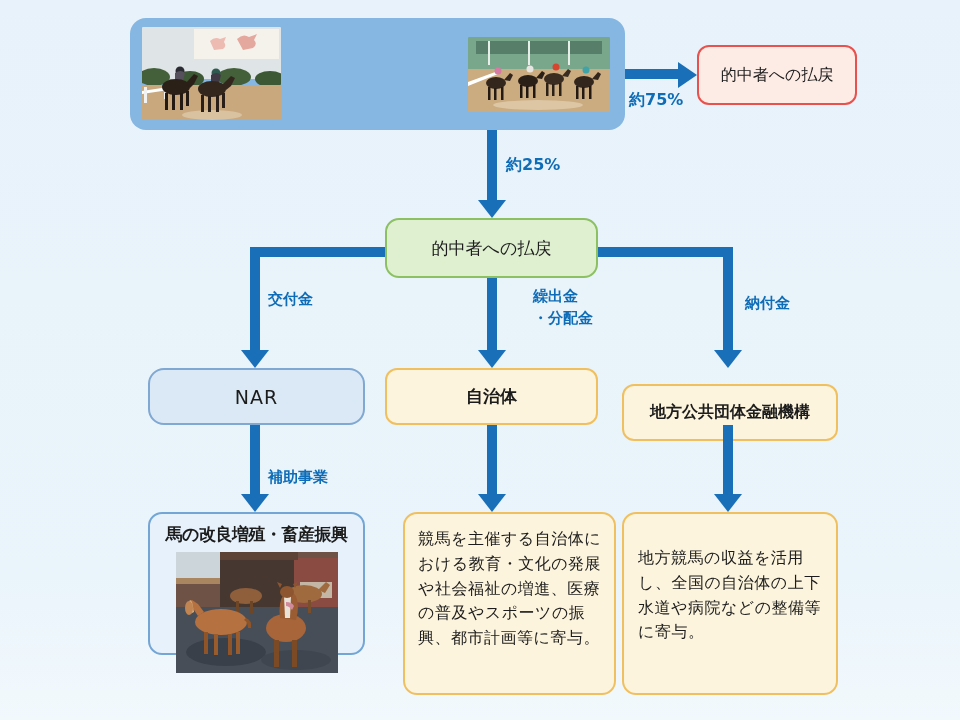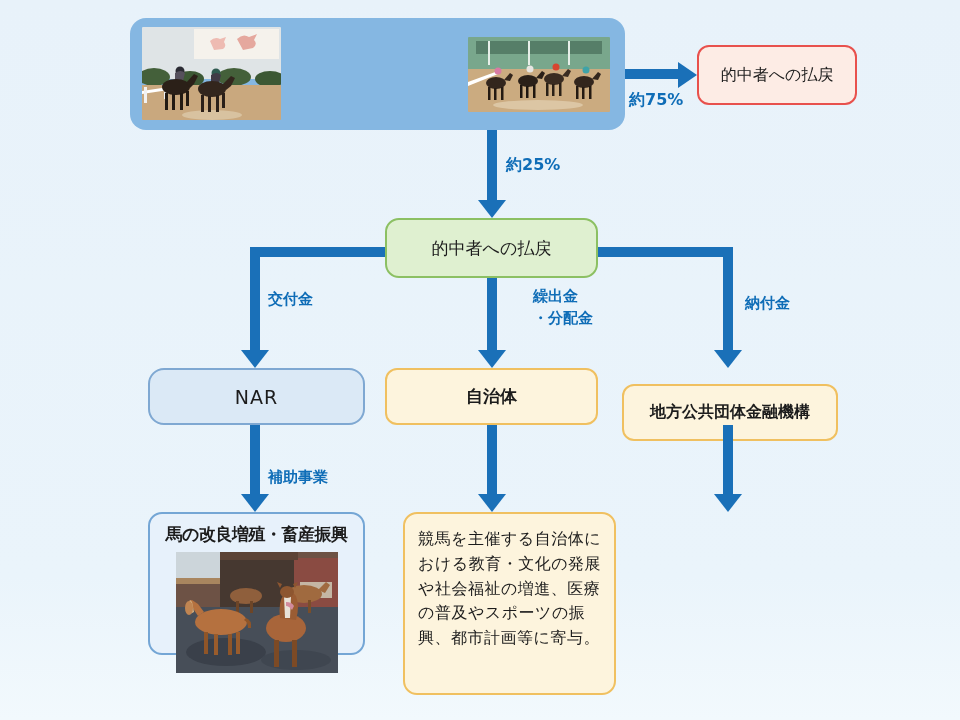--- a/index.html
+++ b/index.html
@@ -274,14 +274,17 @@
         <rect x="116" y="88" width="5" height="27" fill="#7c4a25"></rect>
         <path d="M110,50 q6,0 8,4 l-2,4 q-3,-4 -6,-4 z" fill="#d18a9c"></path>
       </g>
     </svg>
   </div>
 
   <div class="leaf-cream leaf-mid">
     <div class="leaf-text">競馬を主催する自治体における教育・文化の発展や社会福祉の増進、医療の普及やスポーツの振興、都市計画等に寄与。</div>
   </div>
 
+  <div class="leaf-cream leaf-right">
+    <div class="leaf-text">地方競馬の収益を活用し、全国の自治体の上下水道や病院などの整備等に寄与。</div>
+  </div>
 
 </div>
 
 </body></html>

